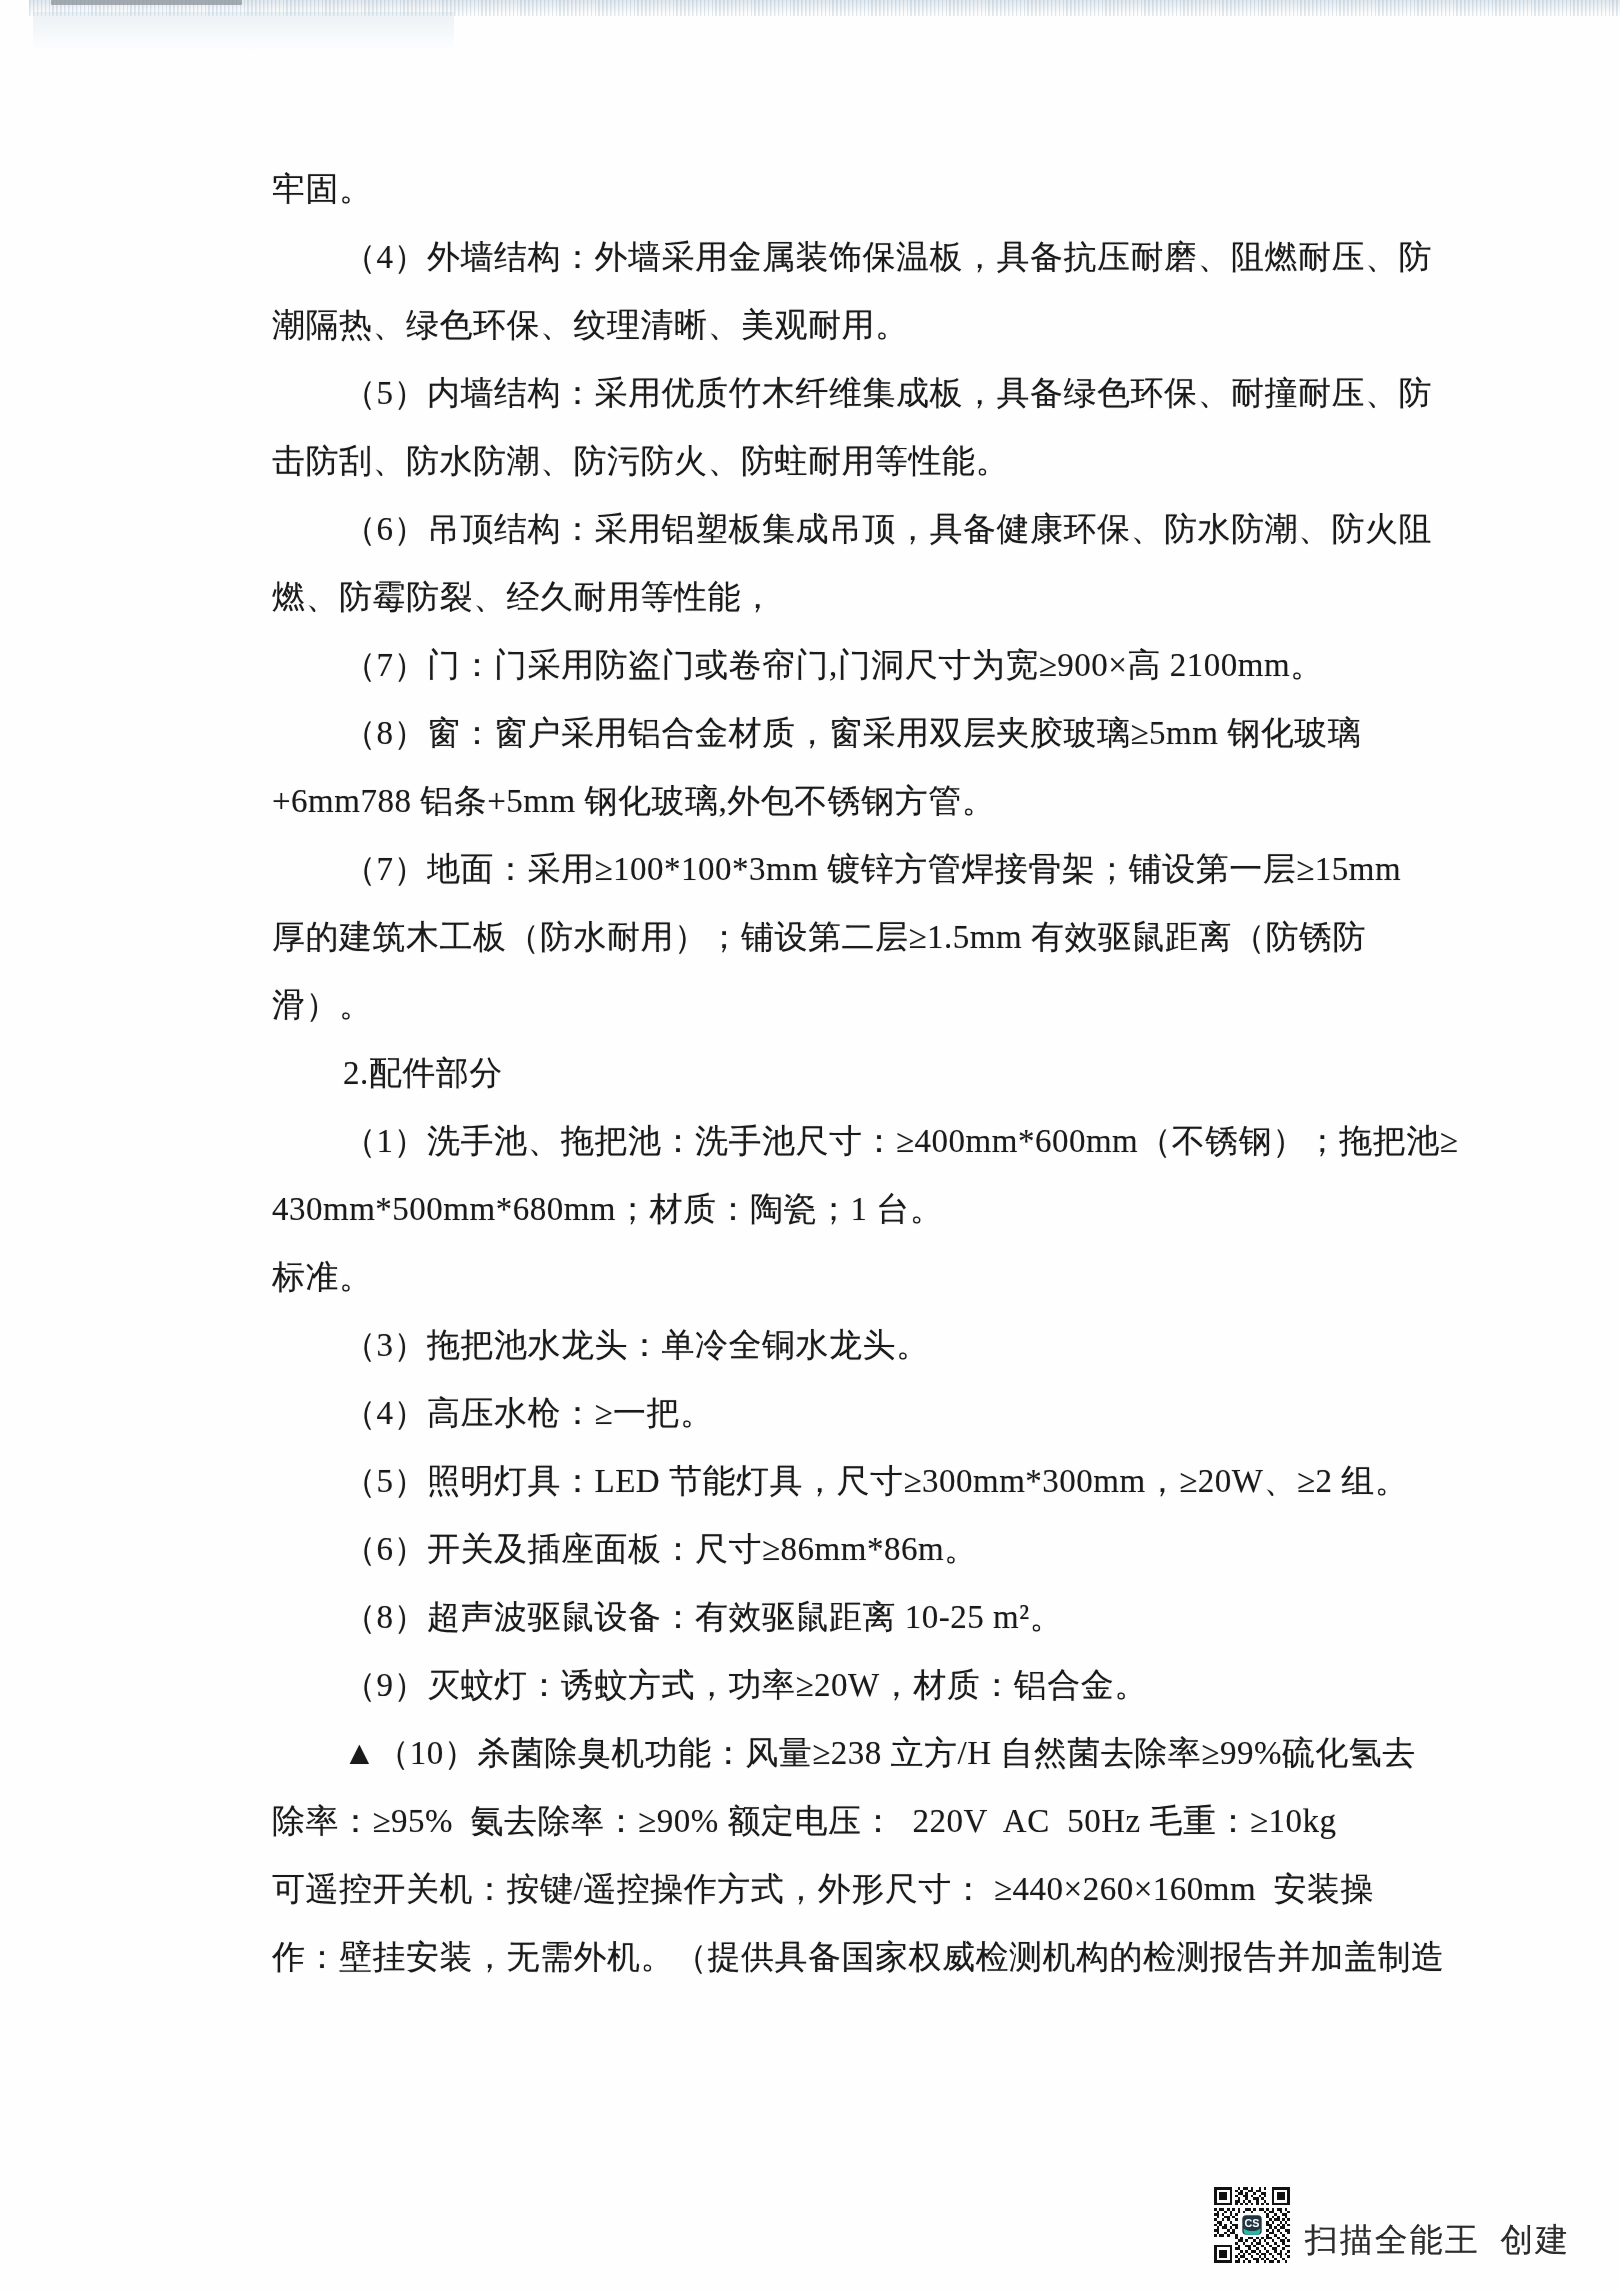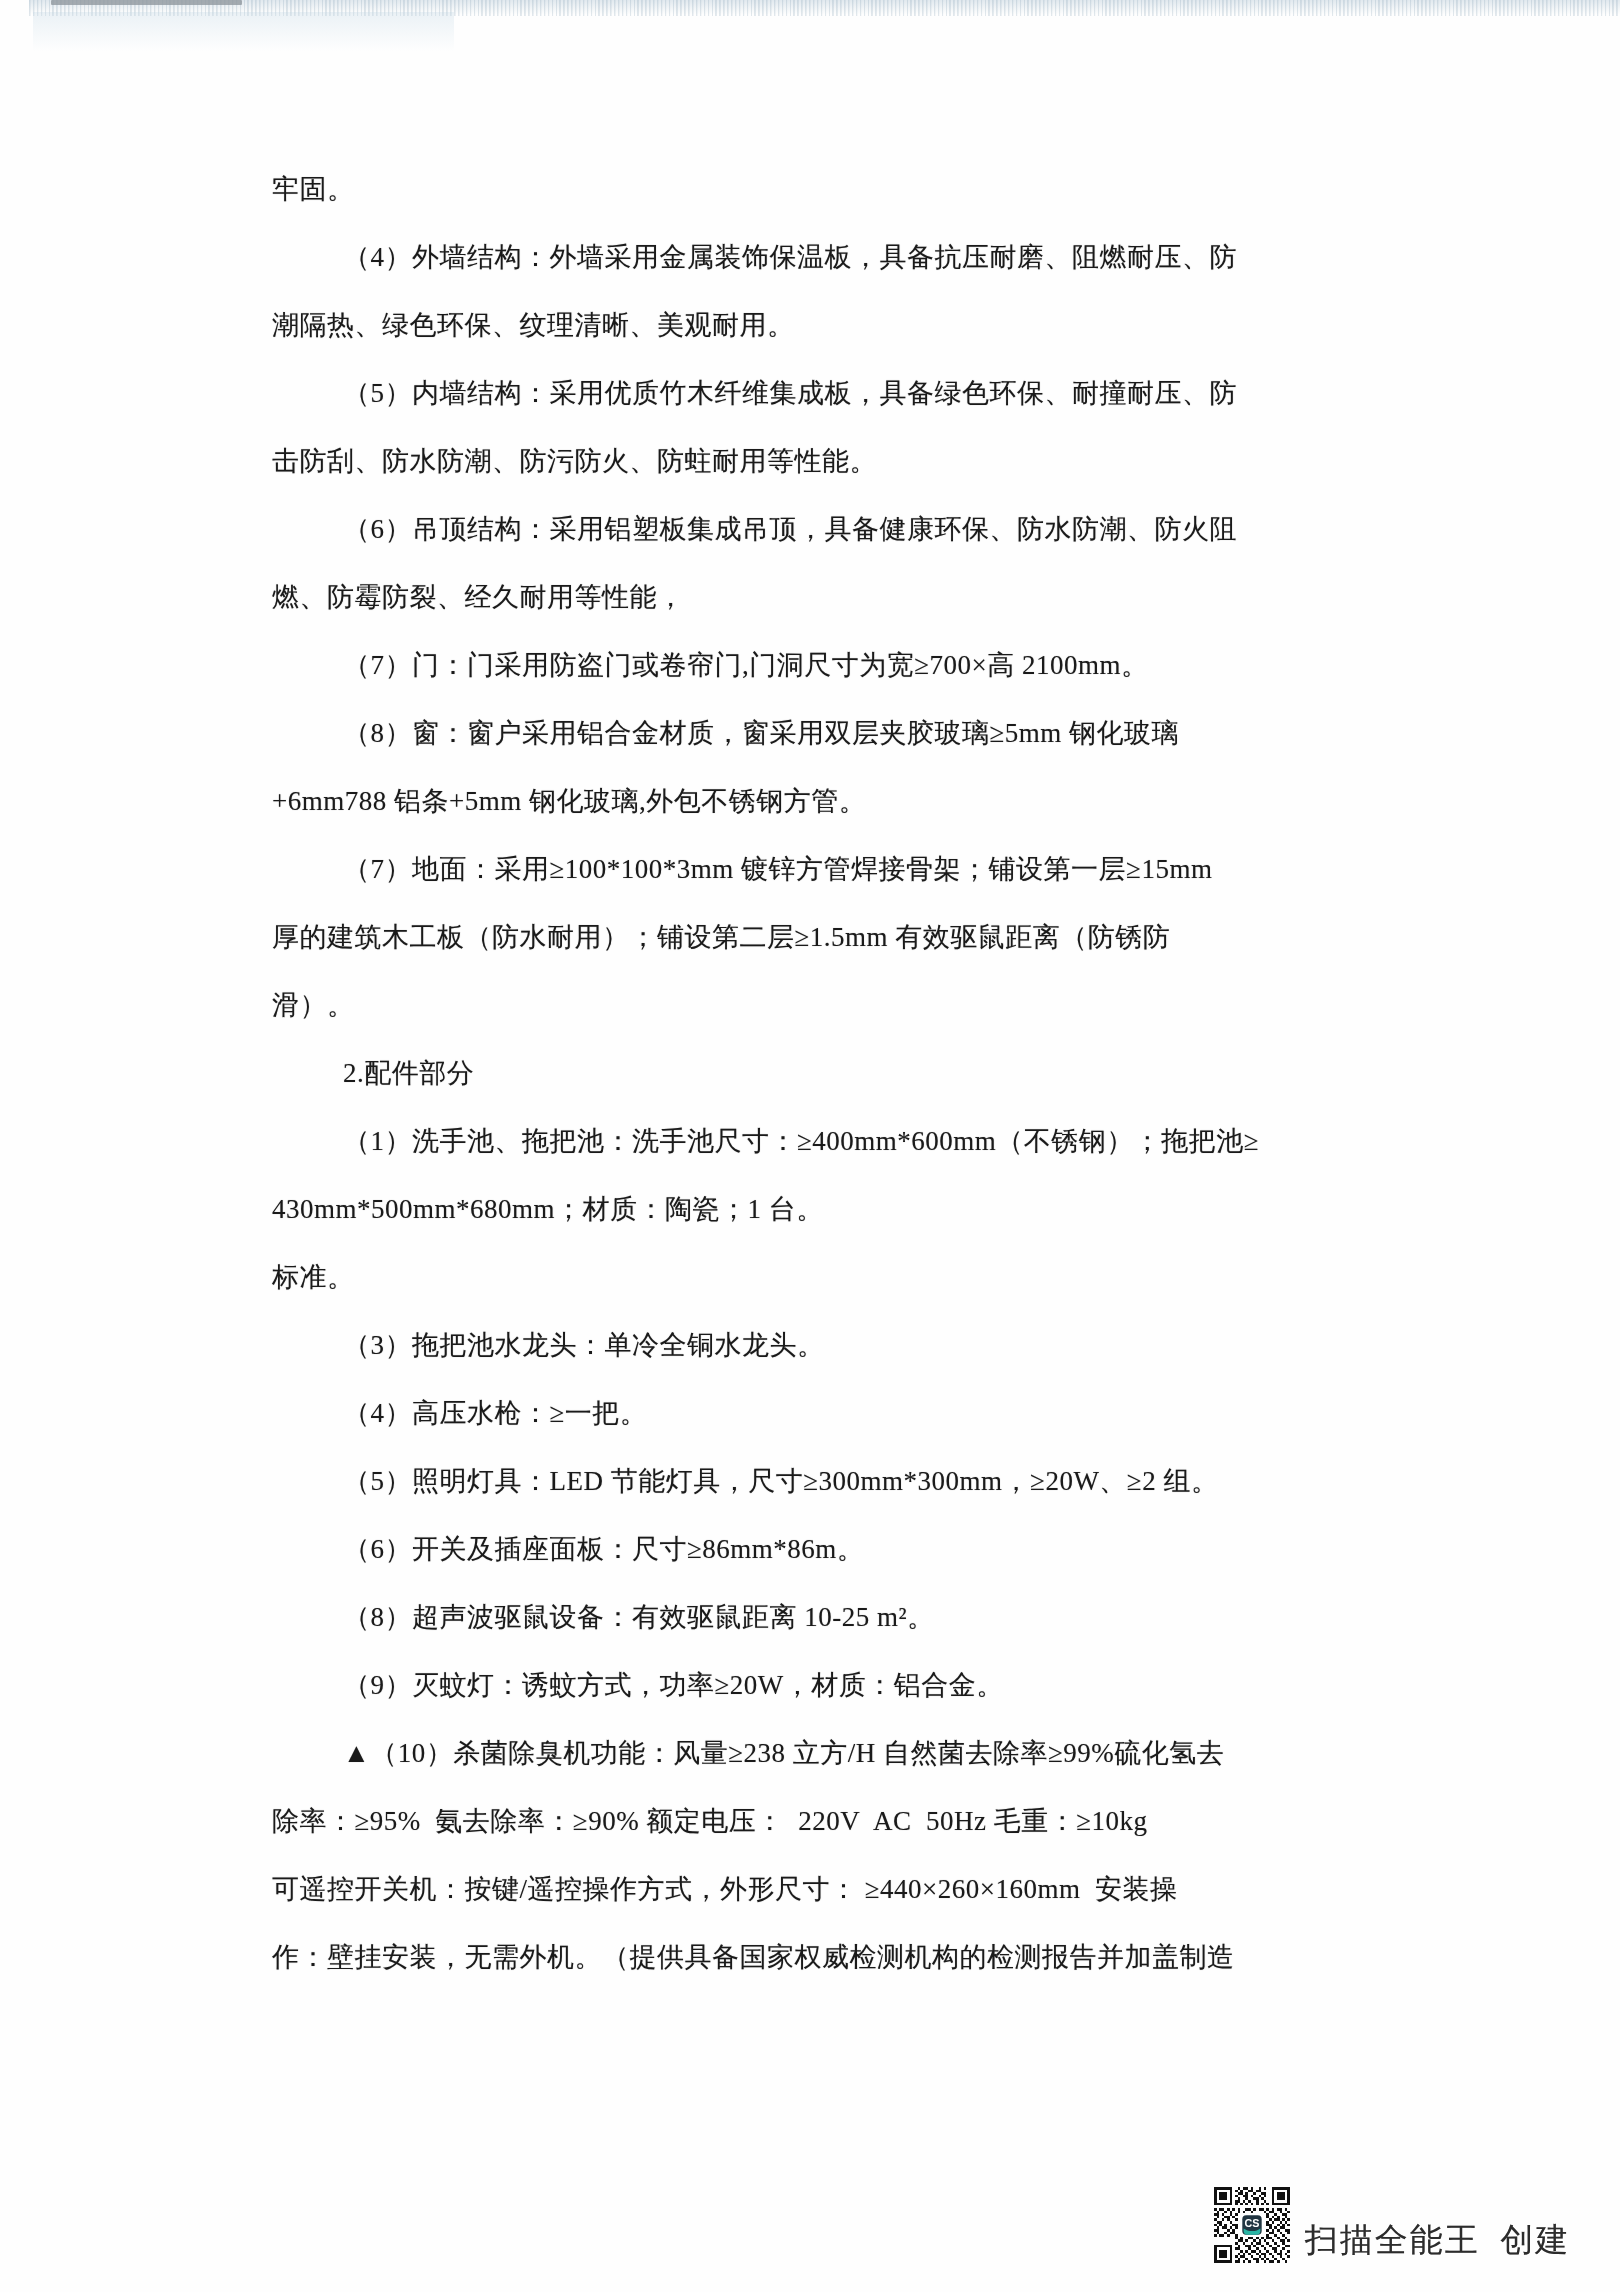--- a/index.html
+++ b/index.html
@@ -28,21 +28,21 @@
   }
   .scan-haze {
     position:absolute; top:11.8px; left:33px; width:421px; height:39px;
     background:linear-gradient(180deg, rgba(190,212,226,0.30), rgba(255,255,255,0));
   }
   
   .doc {
     position:absolute; left:272px; top:155px; width:1181px;
   }
   .line {
-    font-size:27px;
+    font-size:33px;
     line-height:68px;
     color:#1a1a1a;
     white-space:pre;
     letter-spacing:0.5px;
     text-shadow:0 0 1px rgba(26,26,26,0.38);
   }
   .line.indent { padding-left:71px; }
   .line.bold { font-weight:normal; }
   
   .footer {
@@ -67,21 +67,21 @@
 
   <div class="doc">
 
   <div class="line">牢固。</div>
       <div class="line indent">（4）外墙结构：外墙采用金属装饰保温板，具备抗压耐磨、阻燃耐压、防</div>
       <div class="line">潮隔热、绿色环保、纹理清晰、美观耐用。</div>
       <div class="line indent">（5）内墙结构：采用优质竹木纤维集成板，具备绿色环保、耐撞耐压、防</div>
       <div class="line">击防刮、防水防潮、防污防火、防蛀耐用等性能。</div>
       <div class="line indent">（6）吊顶结构：采用铝塑板集成吊顶，具备健康环保、防水防潮、防火阻</div>
       <div class="line">燃、防霉防裂、经久耐用等性能，</div>
-      <div class="line indent">（7）门：门采用防盗门或卷帘门,门洞尺寸为宽≥700×高 2100mm。</div>
+      <div class="line indent">（7）门：门采用防盗门或卷帘门,门洞尺寸为宽≥900×高 2100mm。</div>
       <div class="line indent">（8）窗：窗户采用铝合金材质，窗采用双层夹胶玻璃≥5mm 钢化玻璃</div>
       <div class="line">+6mm788 铝条+5mm 钢化玻璃,外包不锈钢方管。</div>
       <div class="line indent">（7）地面：采用≥100*100*3mm 镀锌方管焊接骨架；铺设第一层≥15mm</div>
       <div class="line">厚的建筑木工板（防水耐用）；铺设第二层≥1.5mm 有效驱鼠距离（防锈防</div>
       <div class="line">滑）。</div>
       <div class="line indent bold">2.配件部分</div>
       <div class="line indent">（1）洗手池、拖把池：洗手池尺寸：≥400mm*600mm（不锈钢）；拖把池≥</div>
       <div class="line">430mm*500mm*680mm；材质：陶瓷；1 台。</div>
       <div class="line">标准。</div>
       <div class="line indent">（3）拖把池水龙头：单冷全铜水龙头。</div>

